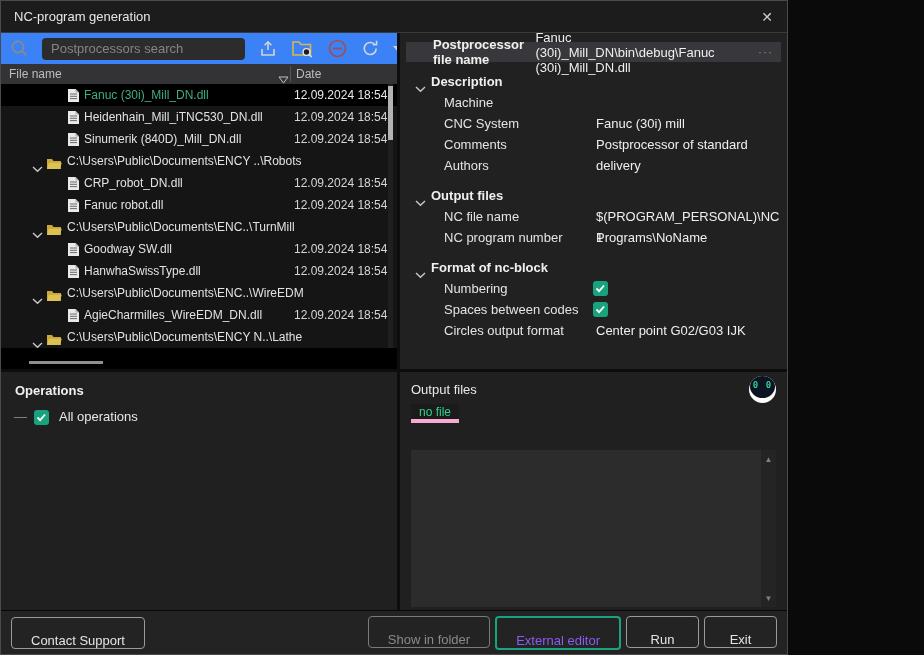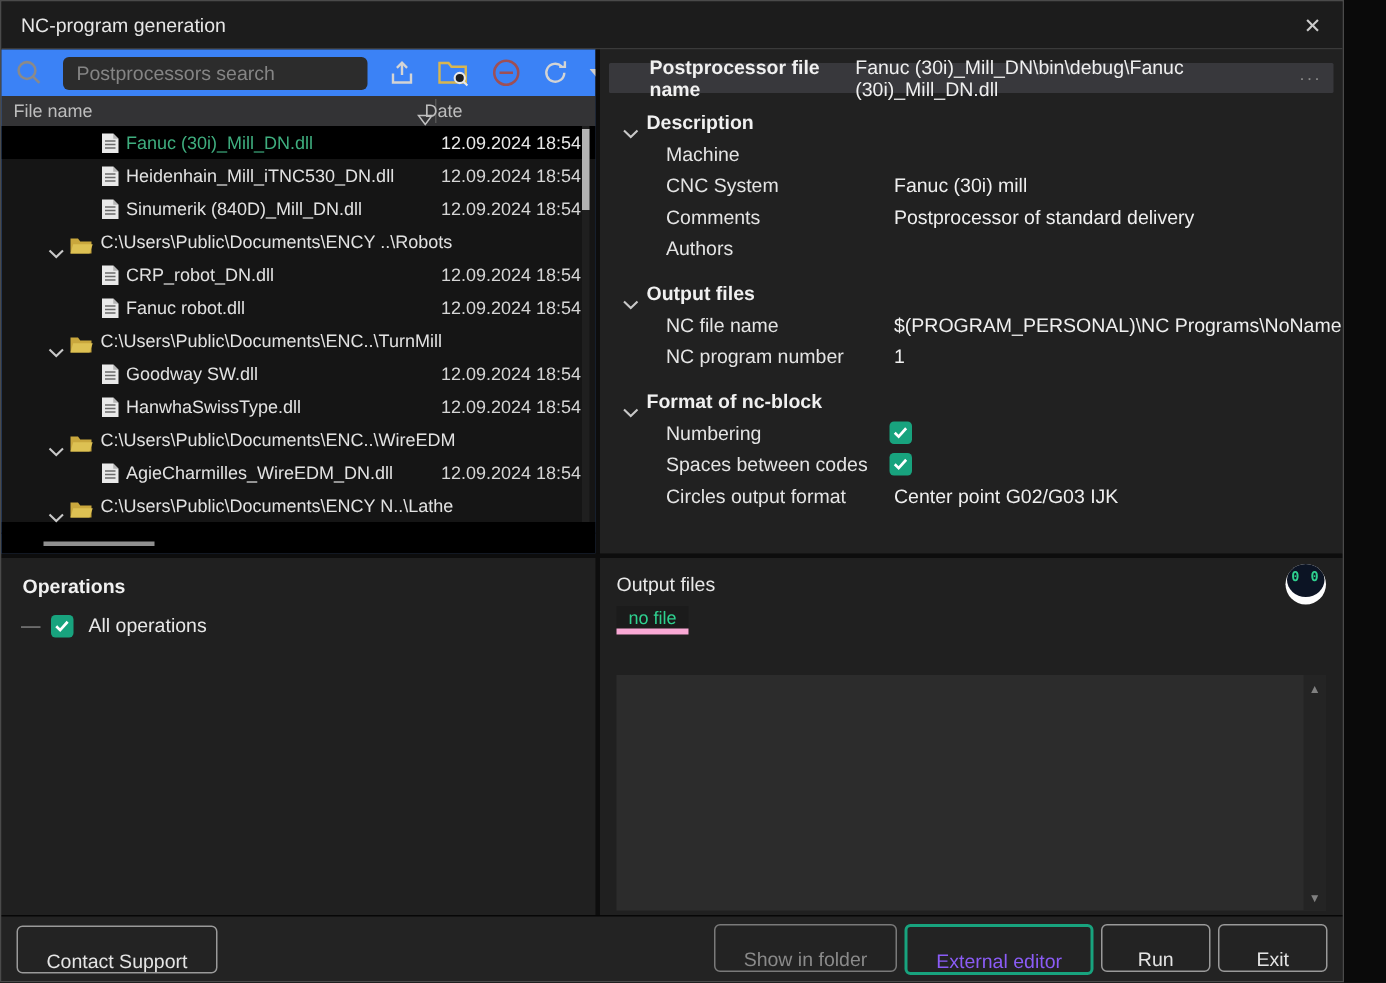--- a/index.html
+++ b/index.html
@@ -1,17 +1,17 @@
 <!DOCTYPE html>
 <html><head>
 <meta charset="utf-8">
 <style>
   * { margin:0; padding:0; box-sizing:border-box; }
   html,body { background:#0a0a0a; font-family:"Liberation Sans", sans-serif; }
-  .window { position:relative; width:896px; height:655px; background:#1f1f1f; overflow:hidden;
+  .window { position:relative; width:788px; height:655px; background:#1f1f1f; overflow:hidden;
             box-shadow: inset 0 0 0 1px #4a4a4a; color:#e2e2e2; }
 
   
   .titlebar { position:absolute; left:1px; top:1px; right:1px; height:32px; background:#1c1c1c;
               border-bottom:1px solid #3a3a3a; display:flex; align-items:center; }
   .title { margin-left:13px; font-size:13px; color:#e6e6e6; }
   .close { margin-left:auto; width:40px; height:32px; display:flex; align-items:center; justify-content:center;
            color:#cccccc; font-size:14px; cursor:pointer; }
 
   
@@ -27,21 +27,21 @@
   .tb-icon { display:flex; align-items:center; justify-content:center; flex:0 0 auto; cursor:pointer; }
   .search-input { flex:0 0 203px; height:22px; background:#2c2c2c; border:none; border-radius:4px;
                   color:#e0e0e0; font-size:13px; padding:0 9px; outline:none; font-family:"Liberation Sans",sans-serif; }
   .search-input::placeholder { color:#858585; }
 
   
   .cols { position:relative; height:20px; background:#333335; font-size:12px; color:#bdbdbd; line-height:20px; }
   .col-fname { position:absolute; left:8px; }
   .col-sort  { position:absolute; left:277px; top:6px; }
   .col-sep   { position:absolute; left:289px; top:2px; bottom:2px; width:1px; background:#555; }
-  .col-date  { position:absolute; left:282px; }
+  .col-date  { position:absolute; left:295px; }
 
   
   .file-list { position:relative; height:285px; background:#151515; overflow:hidden; }
   .frow { position:relative; height:22px; line-height:22px; font-size:12px; color:#e2e2e2; cursor:pointer; white-space:nowrap; }
   .frow.sel { background:#000; color:#3fae7f; }
   .dico  { position:absolute; left:66px; top:4px; }
   .fchev { position:absolute; left:31px; top:8px; }
   .fico  { position:absolute; left:45px; top:5px; }
   .frow .fname { position:absolute; left:83px; }
   .frow.folder .fname { left:66px; }

